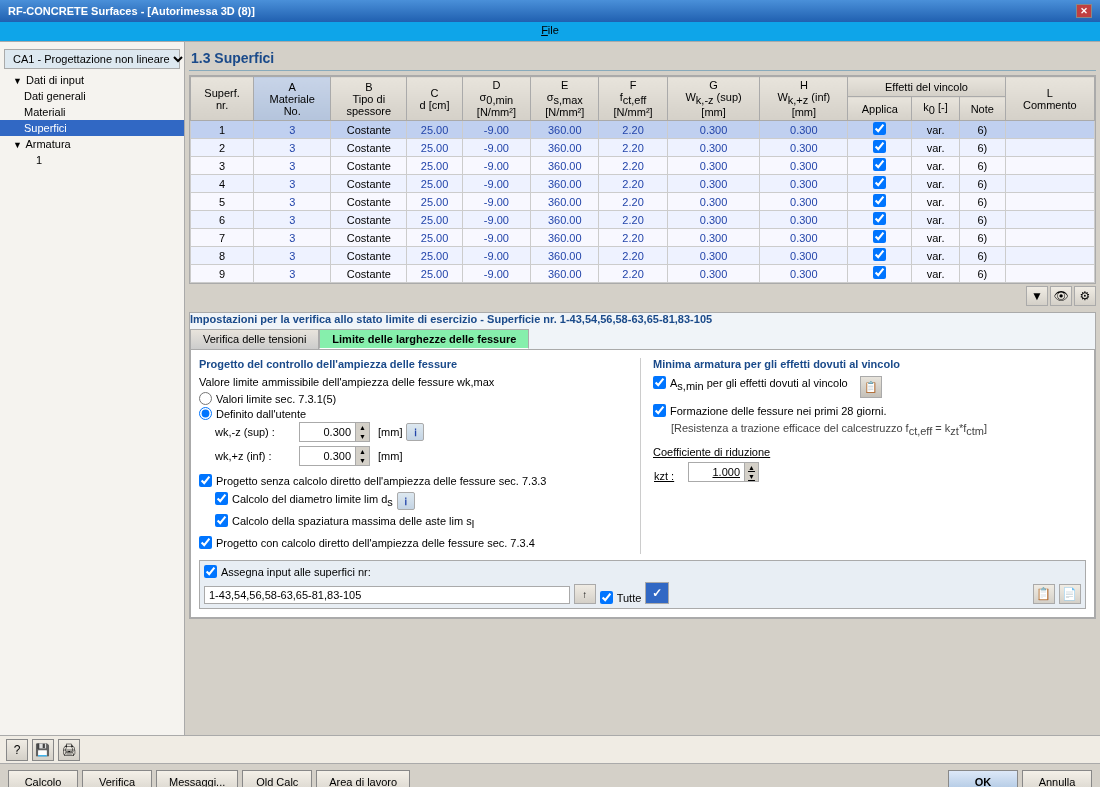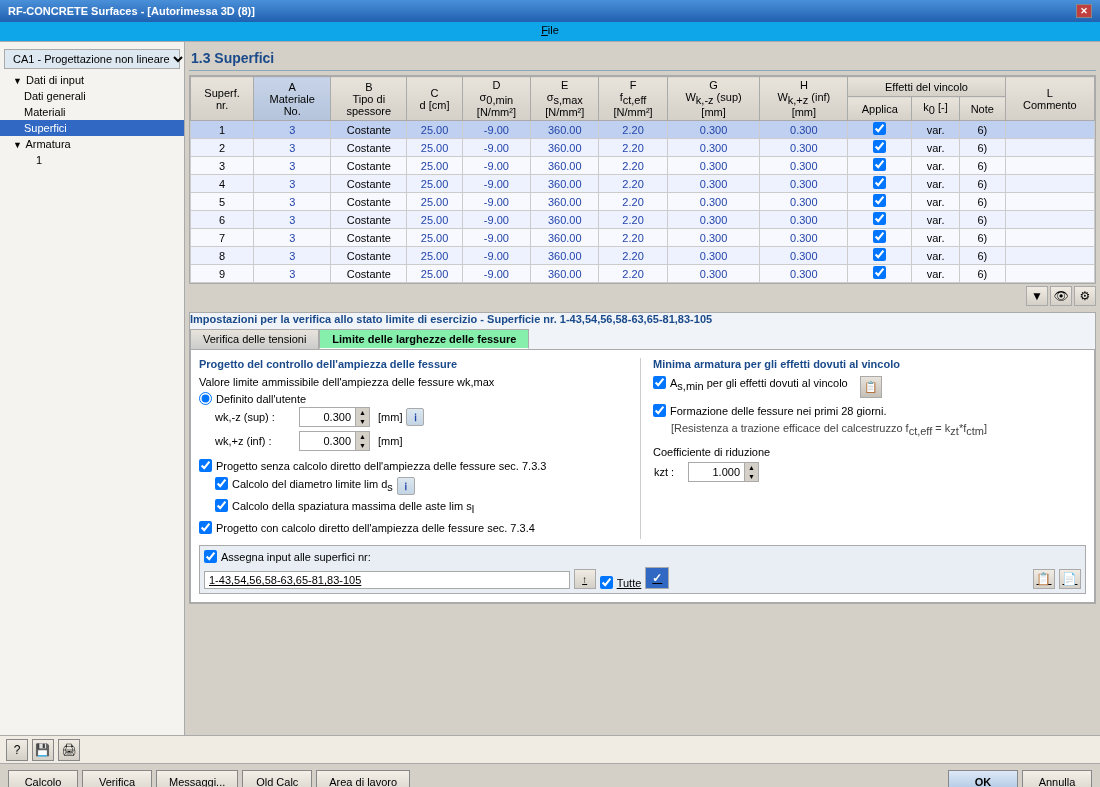--- a/index.html
+++ b/index.html
@@ -307,21 +307,21 @@
     }
     .action-btn.primary {
       background: linear-gradient(to bottom, #dde8f8, #aac4e0);
       font-weight: bold;
     }
     .spacer { flex: 1; }
 
     .wk-label { min-width: 80px; text-align: left; }
     .check-row { display: flex; align-items: flex-start; gap: 4px; margin-bottom: 4px; }
     .check-row label { font-size: 11px; line-height: 1.3; }
-    .coeff-row { display: flex; align-items: center; gap: 4px; margin-top: 8px; }
+    .coeff-row { display: flex; align-items: flex-end; gap: 4px; margin-top: 8px; text-decoration: underline; }
 
     .img-icon-btn {
       width: 24px; height: 24px;
       border: 1px solid #888;
       background: linear-gradient(to bottom, #e8e4dc, #c4c0b8);
       display: flex; align-items: center; justify-content: center;
       cursor: pointer; font-size: 14px;
     }
   </style>
 </head>
@@ -541,20 +541,24 @@
       </div>
 
       <div class="tab-content">
         <div class="two-col">
 
           <div class="col-left">
             <div class="group-title">Progetto del controllo dell'ampiezza delle fessure</div>
             <div style="font-size:11px; margin-bottom:4px;">Valore limite ammissibile dell'ampiezza delle fessure wk,max</div>
 
             <div class="radio-row">
+              <input type="radio" name="limit-type" style="">
+              <label>Valori limite sec. 7.3.1(5)</label>
+            </div>
+            <div class="radio-row">
               <input type="radio" name="limit-type" checked="" style="">
               <label>Definito dall'utente</label>
             </div>
 
             <div class="form-row indent1">
               <span class="wk-label">wk,-z (sup) :</span>
               <div class="number-input-container">
                 <input type="text" class="number-input" value="0.300" style="">
                 <div class="spin-buttons">
                   <button class="spin-btn">▲</button>
@@ -629,21 +633,21 @@
               </div>
             </div>
           </div>
         </div>
 
         <div class="assign-area">
           <div class="assign-row">
             <input type="checkbox" checked="" style="">
             <label>Assegna input alle superfici nr:</label>
           </div>
-          <div class="assign-row" style="margin-top:4px;text-decoration:underline;">
+          <div class="assign-row" style="margin-top:4px;">
             <input type="text" class="surface-input" value="1-43,54,56,58-63,65-81,83-105" style="">
             <div class="icon-btn" style="font-size:10px;">↑</div>
             <input type="checkbox" checked="" style="">
             <label>Tutte</label>
             <div class="icon-btn" style="background:#3168c4; color:white; font-weight:bold; width:24px; height:22px;">✓</div>
             <div class="spacer"></div>
             <div class="icon-btn" title="Copy">📋</div>
             <div class="icon-btn" title="Paste">📄</div>
           </div>
         </div>

